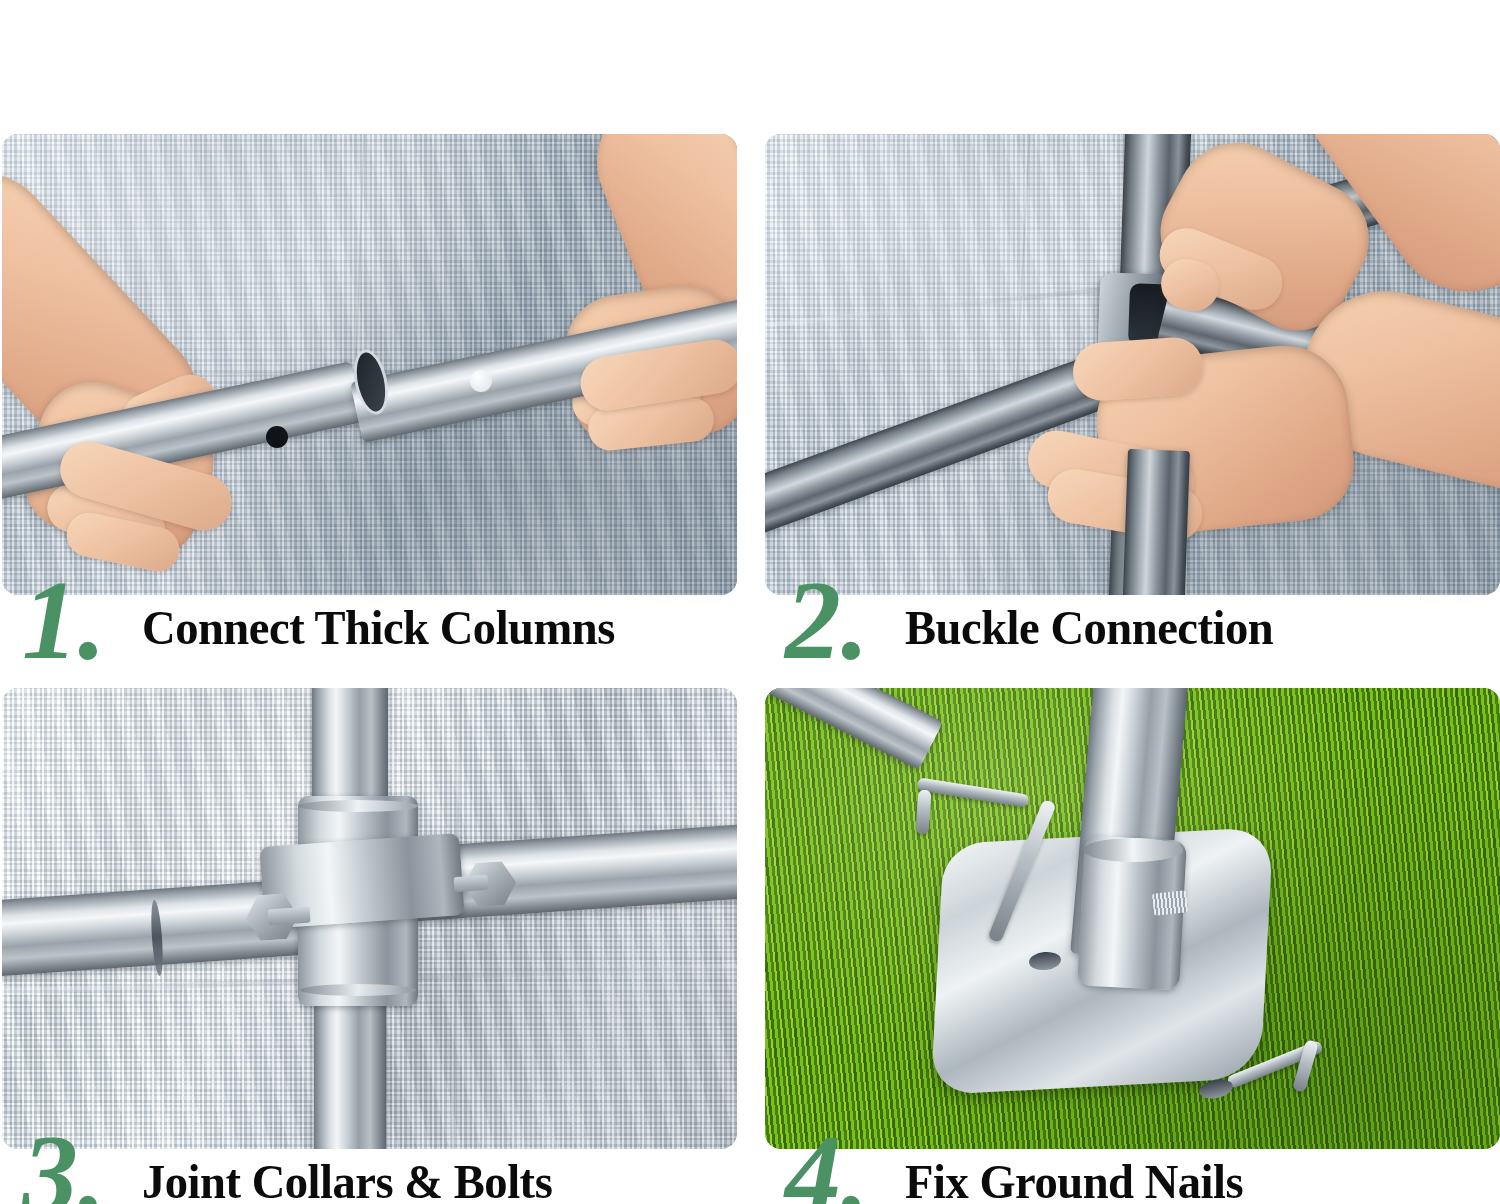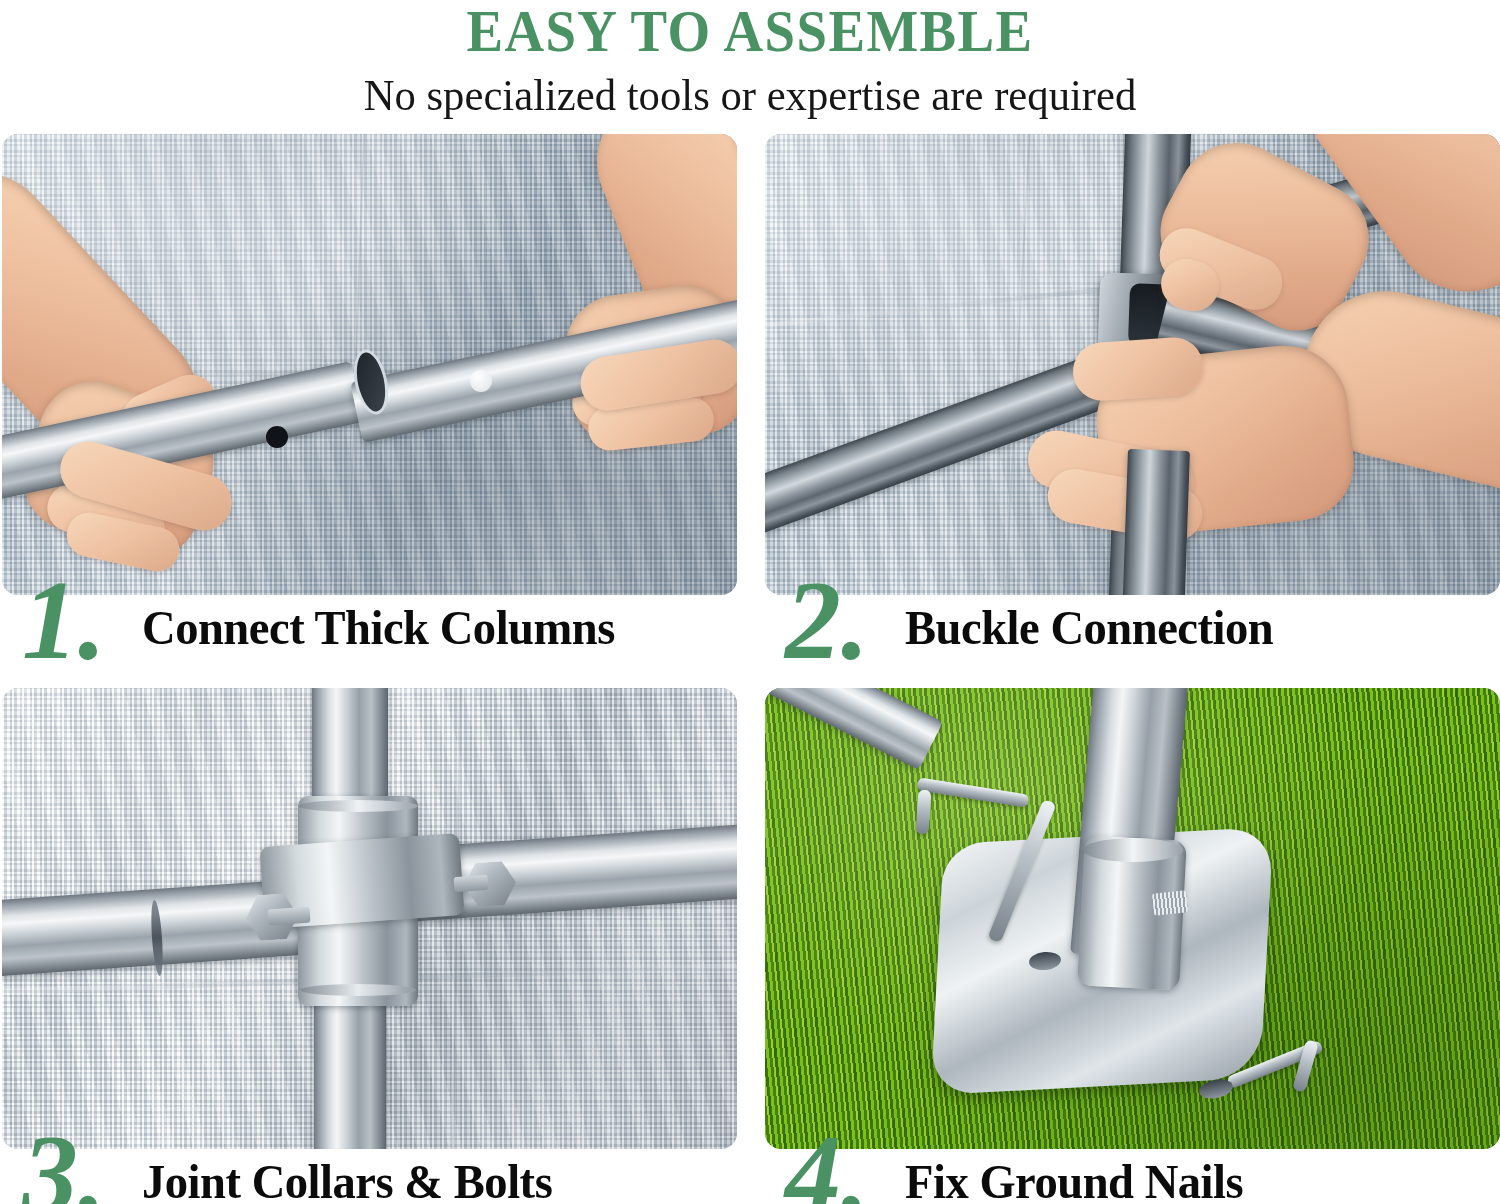--- a/index.html
+++ b/index.html
@@ -229,24 +229,20 @@
     position:absolute;
     background:linear-gradient(90deg,#8e979e 0%,#d3dade 18%,#f3f6f8 34%,#bcc4ca 54%,#8b949c 74%,#aeb7be 90%,#6f787f 100%);
     box-shadow:0 2px 6px rgba(30,40,50,0.35);
   }
 </style>
 </head>
 <body>
 
 <div class="infographic">
 
-  <div class="header">
-    <div class="main-title">EASY TO ASSEMBLE</div>
-    <div class="sub-title">No specialized tools or expertise are required</div>
-  </div>
 
   <div class="steps">
 
     <div class="step step-1">
       <div class="photo">
         <div class="tarp"></div>
         <div class="tarp-shade"></div>
         <div class="seam" style="left:0;top:236px;width:735px;height:4px;transform:rotate(-1deg);opacity:.5;"></div>
         <div class="seam" style="left:352px;top:-30px;width:4px;height:520px;transform:rotate(2deg);opacity:.45;"></div>
 

